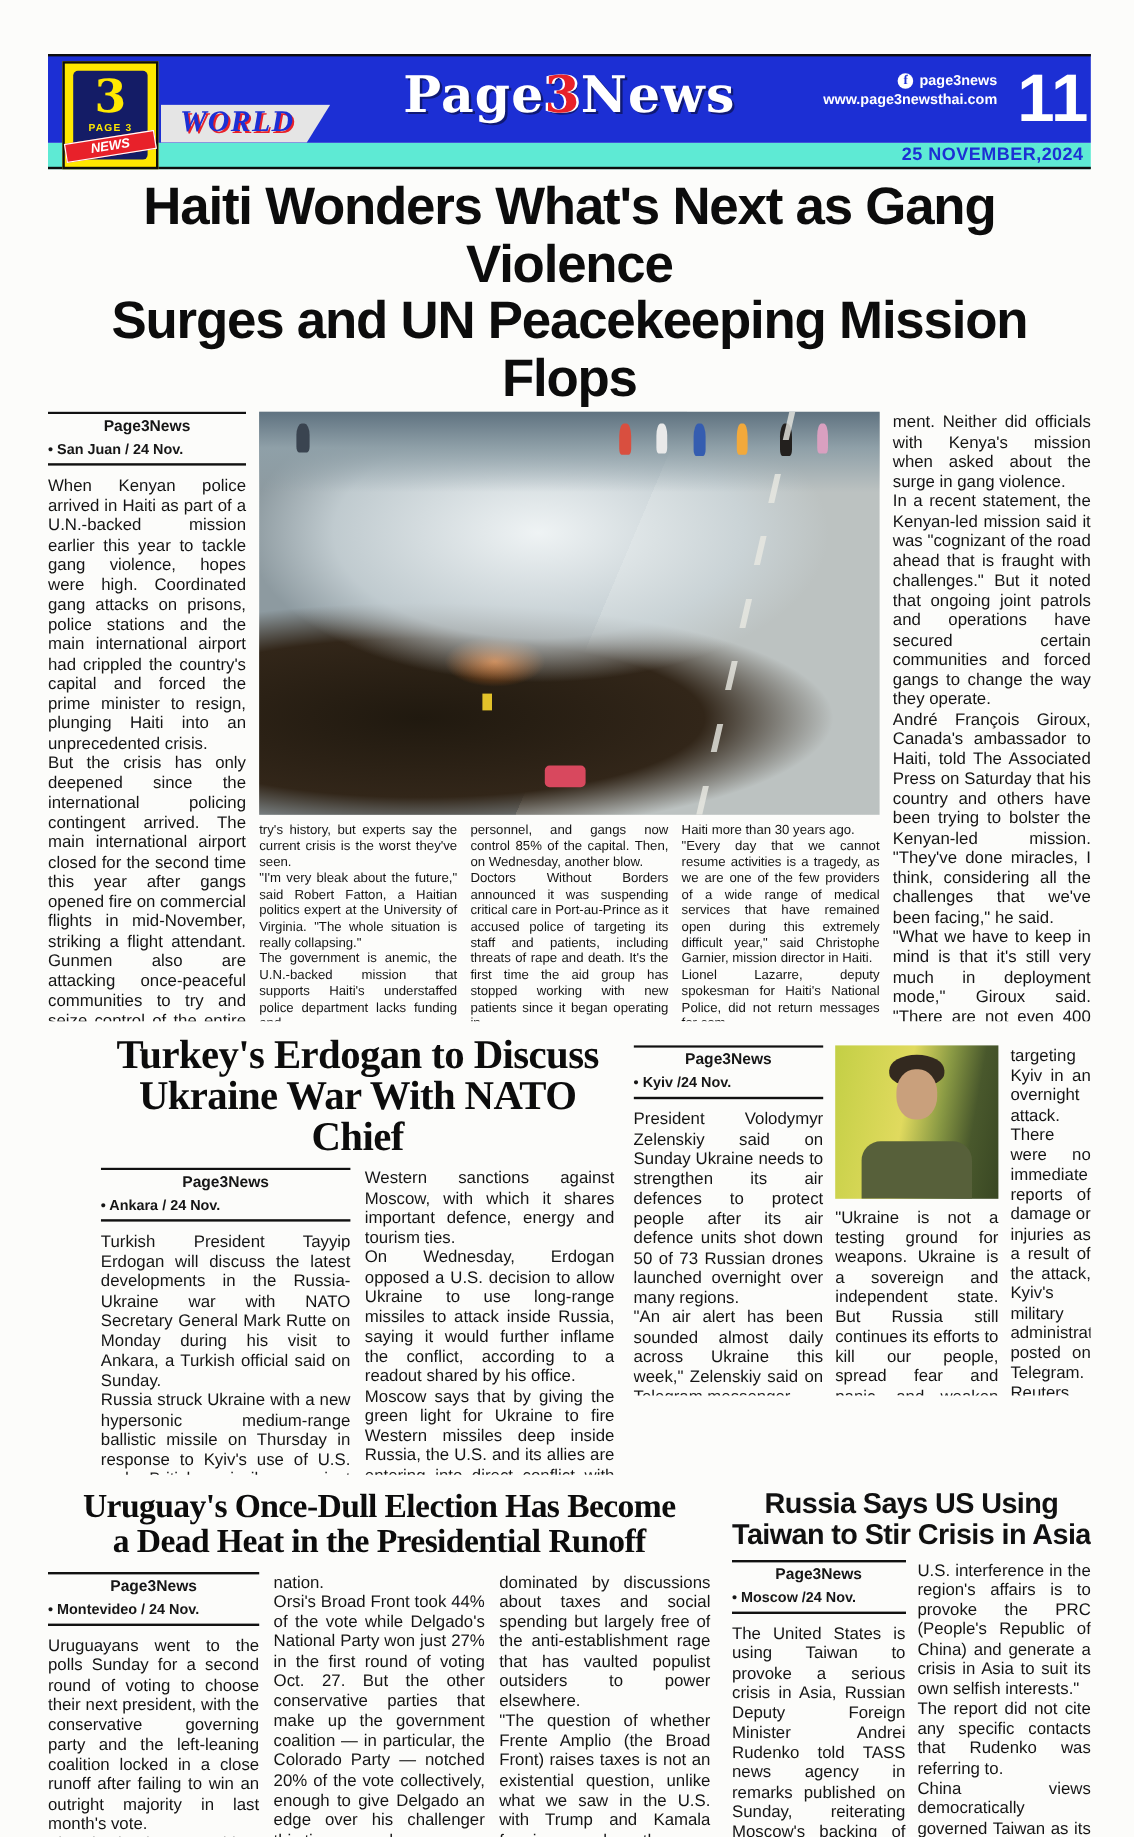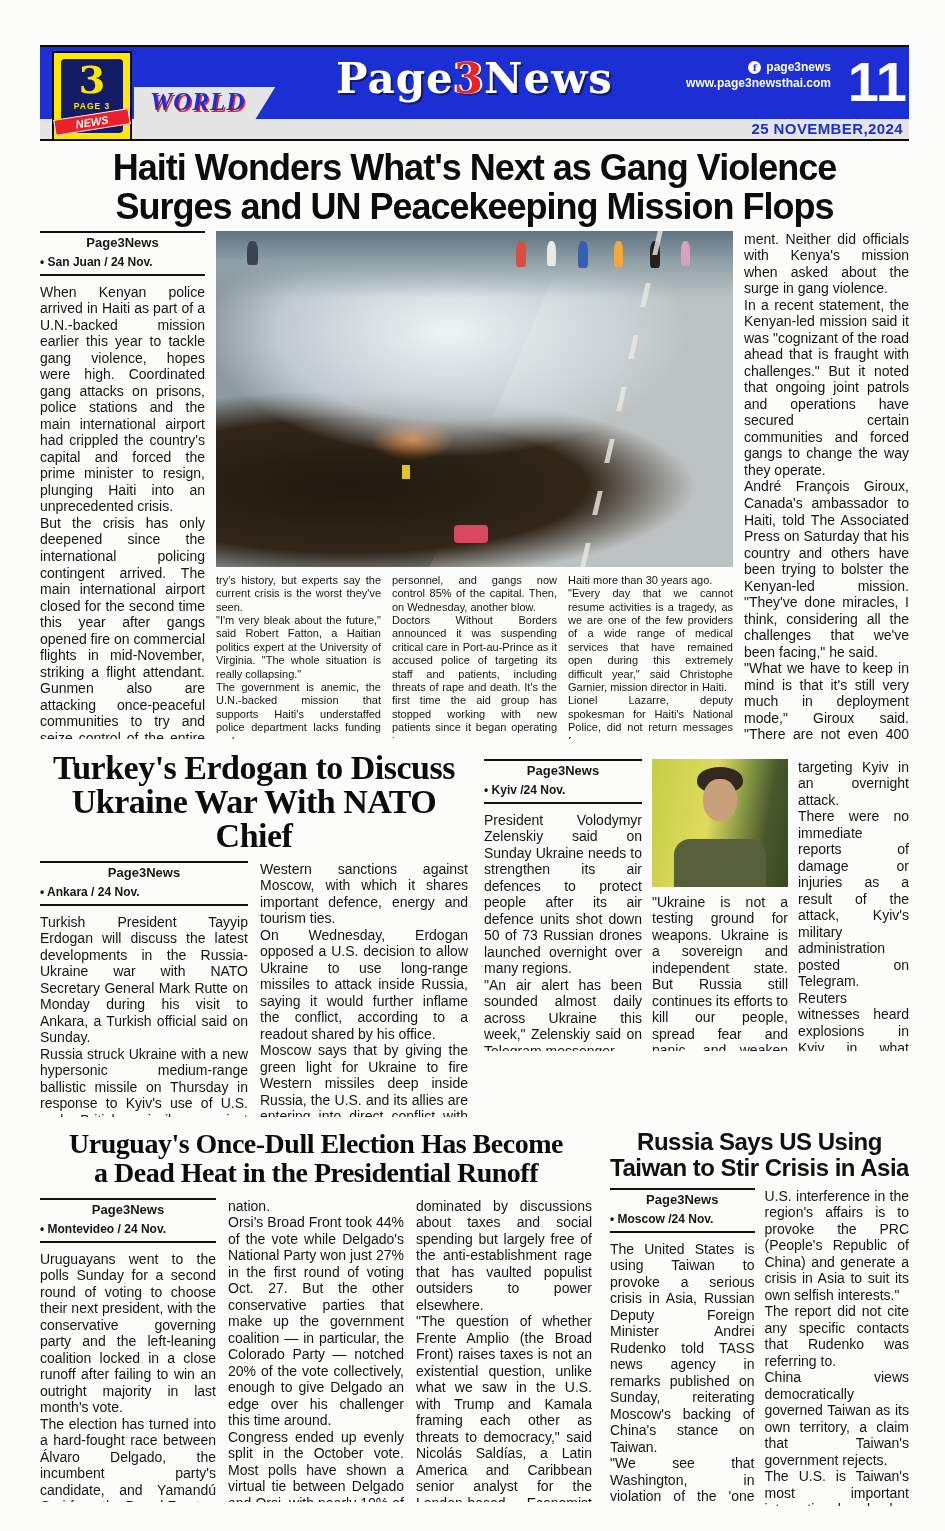--- a/index.html
+++ b/index.html
@@ -1,21 +1,21 @@
 <!DOCTYPE html>
 <html><head>
 <meta charset="utf-8">
 <style>
   html,body{margin:0;padding:0;background:#d9d9d9;}
   .page{position:relative;width:945px;height:1531px;margin:0 auto;background:#fcfcfa;
         font-family:"Liberation Sans",sans-serif;color:#161616;overflow:hidden;
         box-sizing:border-box;padding:45px 36px 0 40px;}
   
   .banner{position:relative;height:72px;background:#1c2fd4;border-top:2px solid #0d0d0d;}
-  .date-strip{height:20px;background:#e5e5e5;border-bottom:2px solid #0d0d0d;text-align:right;}
+  .date-strip{height:20px;background:#5eead4;border-bottom:2px solid #0d0d0d;text-align:right;}
   .date-strip .date{color:#1c2fd4;font-weight:bold;font-size:15px;line-height:20px;padding-right:6px;letter-spacing:.4px;}
   .logo{position:absolute;left:12px;top:4px;width:76px;height:86px;background:#ffe800;border:2px solid #0d0d0d;
         display:flex;align-items:center;justify-content:center;z-index:4;}
   .logo-inner{width:62px;height:74px;background:#141c66;position:relative;text-align:center;border-radius:4px;}
   .logo-3{color:#ffe800;font-weight:bold;font-size:38px;line-height:42px;font-family:"DejaVu Serif",serif;display:block;}
   .logo-page{color:#ffe800;font-size:8.5px;font-weight:bold;letter-spacing:1px;display:block;}
   .logo-news{position:absolute;bottom:3px;left:-7px;right:-7px;background:#e8212a;color:#fff;font-style:italic;
              font-weight:bold;font-size:11px;line-height:14px;transform:rotate(-9deg);border:1px solid #fff;}
   .world-tab{position:absolute;left:94px;top:40px;background:#e5e5e5;padding:1px 30px 3px 16px;z-index:3;
              clip-path:polygon(0 0,100% 0,86% 100%,0 100%);}
@@ -24,21 +24,21 @@
   .masthead{position:absolute;left:0;right:0;top:8px;text-align:center;font-family:"DejaVu Serif",serif;
             font-weight:bold;font-size:42px;line-height:48px;color:#fff;letter-spacing:1px;
             text-shadow:2px 2px 0 rgba(0,0,0,.45);}
   .masthead .digit{color:#e8212a;text-shadow:-2px 0 0 #fff,2px 0 0 #fff,2px 2px 0 rgba(0,0,0,.4);}
   .right-info{position:absolute;right:78px;top:12px;text-align:right;color:#fff;font-size:12px;font-weight:bold;line-height:16px;}
   .fb-row{display:flex;align-items:center;justify-content:flex-end;gap:5px;}
   .fb-icon{display:inline-block;width:13px;height:13px;border-radius:50%;background:#fff;color:#1c2fd4;
            font-weight:bold;font-size:11px;line-height:13px;text-align:center;font-family:"Liberation Serif",serif;}
   .page-number{position:absolute;right:2px;top:0px;color:#fff;font-weight:bold;font-size:56px;line-height:70px;}
   
-  .main-headline{margin:8px 0 2px;text-align:center;font-weight:bold;font-size:36px;line-height:1.08;
+  .main-headline{margin:8px 0 2px;text-align:center;font-weight:bold;font-size:44px;line-height:1.08;
                  letter-spacing:-1px;white-space:pre-line;color:#0c0c0c;}
   .dateline{border-top:2px solid #111;border-bottom:2px solid #111;padding:2px 0 5px;margin-bottom:8px;}
   .dateline .src{display:block;text-align:center;font-weight:bold;font-size:13px;line-height:16px;}
   .dateline .loc{display:block;font-weight:bold;font-size:12px;margin-top:4px;}
   .coltext{font-size:14px;line-height:1.18;text-align:justify;white-space:pre-line;color:#141414;}
   .coltext.big{font-size:11px;line-height:1.22;}
   
   .haiti-body{display:grid;grid-template-columns:repeat(5,1fr);gap:11px;height:508px;overflow:hidden;margin-top:4px;}
   .haiti-mid{grid-column:2/5;display:flex;flex-direction:column;min-width:0;}
   .haiti-photo{height:336px;position:relative;overflow:hidden;background-color:#9aa8ae;
@@ -50,21 +50,21 @@
       linear-gradient(113deg,#8d9aa0 0 54%,#bcc2c1 54% 100%);}
   .haiti-photo::after{content:"";position:absolute;right:21%;top:0;bottom:0;width:5px;transform:skewX(-13deg);
       background:repeating-linear-gradient(180deg,#e9e9e2 0 24px,rgba(0,0,0,0) 24px 52px);opacity:.8;}
   .hp-person{position:absolute;top:10px;border-radius:40% 40% 20% 20%;}
   .hp-red-bag{position:absolute;left:46%;bottom:7%;width:34px;height:18px;background:#d8485e;border-radius:4px;}
   .hp-bottle{position:absolute;left:36%;bottom:26%;width:8px;height:14px;background:#e3c22a;}
   .haiti-mid-cols{display:flex;gap:11px;flex:1;margin-top:7px;min-height:0;}
   .haiti-mid-cols .coltext{flex:1;min-width:0;}
   
   .row2{display:flex;gap:16px;margin-top:12px;height:366px;overflow:hidden;}
-  .turkey{width:428px;flex:none;}
+  .turkey{width:428px;flex:none;margin-left:44px;}
   .serif-headline{font-family:"Liberation Serif",serif;font-weight:bold;text-align:center;white-space:pre-line;
                   color:#0c0c0c;letter-spacing:-.5px;}
   .turkey .serif-headline{font-size:34px;line-height:1.0;}
   .turkey-body{display:flex;gap:12px;margin-top:8px;height:280px;overflow:hidden;}
   .turkey-body .tcol{flex:1;min-width:0;}
   .ukraine{flex:1;min-width:0;}
   .sans-headline{font-weight:normal;text-align:center;white-space:pre-line;color:#111;letter-spacing:-.5px;}
   .ukraine .sans-headline{font-size:27px;line-height:1.16;}
   .ukraine-body{display:flex;gap:10px;margin-top:8px;height:292px;overflow:hidden;}
   .uk-col1{width:158px;flex:none;}

